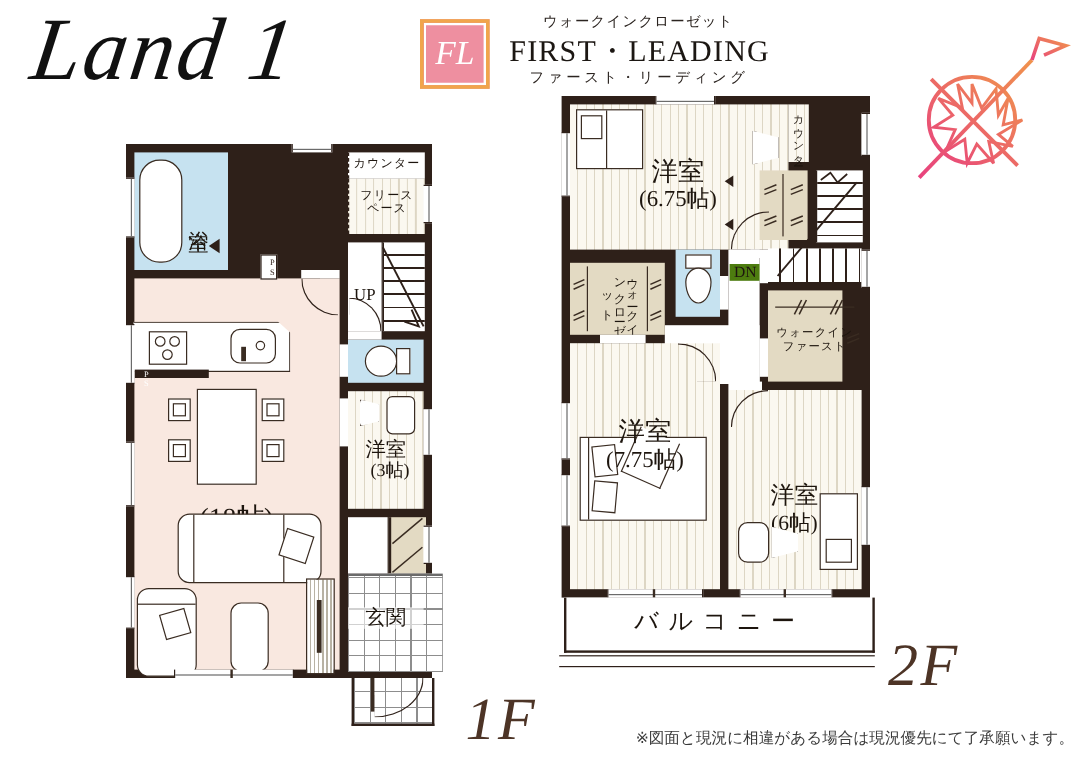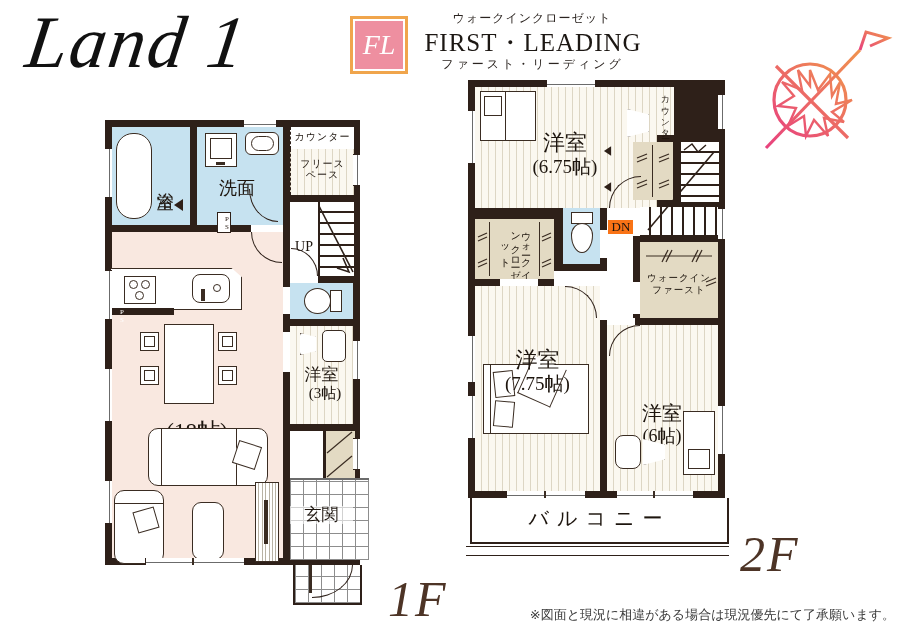--- a/index.html
+++ b/index.html
@@ -75,31 +75,20 @@
 </svg>
 
 <div class="abs plan" style="left:105px;top:120px;width:255px;height:445px;">
 
   <div class="room blue" style="left:7px;top:7px;width:78px;height:98px;">
     <div class="furn" style="left:4px;top:6px;width:34px;height:84px;border-radius:17px;"></div>
     <div class="lbl vtext" style="left:44px;top:18px;font-size:17px;height:70px;">浴室</div>
     <div class="tri-l" style="left:62px;top:72px;"></div>
   </div>
 
-  <div class="room blue" style="left:92px;top:7px;width:86px;height:98px;">
-    <div class="furn" style="left:8px;top:6px;width:30px;height:32px;">
-      <div style="position:absolute;left:4px;top:4px;right:4px;bottom:7px;border:1.4px solid #3a2c22;"></div>
-      <div style="position:absolute;left:10px;bottom:1px;width:9px;height:3px;background:#3a2c22;"></div>
-    </div>
-    <div class="furn" style="left:48px;top:5px;width:32px;height:21px;border-radius:6px;">
-      <div style="position:absolute;left:5px;top:3px;right:4px;bottom:3px;border:1.3px solid #3a2c22;border-radius:8px;"></div>
-    </div>
-    <div class="lbl" style="left:4px;top:52px;width:72px;font-size:18px;">洗面</div>
-    <div class="arc" style="left:52px;top:62px;width:28px;height:32px;border-right:none;border-top:none;border-bottom-left-radius:100%;border-width:1.4px;"></div>
-  </div>
 
   <div class="room white" style="left:185px;top:7px;width:63px;height:22px;border-left:1px dashed #2e2019;">
     <div class="lbl" style="left:0;top:5px;width:63px;font-size:10px;letter-spacing:1px;">カウンター</div>
   </div>
   <div class="room stripes" style="left:185px;top:29px;width:63px;height:46px;border-left:1px dashed #2e2019;">
     <div class="lbl" style="left:5px;top:10px;width:53px;font-size:10px;letter-spacing:1px;">フリースペース</div>
   </div>
 
   <div class="room white" style="left:185px;top:82px;width:28px;height:74px;">
     <div class="lbl" style="left:0px;top:38px;width:28px;font-size:14px;">UP</div>
@@ -246,21 +235,21 @@
   <div class="room treads-v" style="left:172px;top:127px;width:78px;height:28px;"></div>
   <svg style="left:172px;top:62px;" width="78" height="93" viewBox="0 0 78 93">
     <g stroke="#2e2019" stroke-width="1.6" fill="none">
       <path d="M44 8 L52 2 L58 10 L66 3" stroke-width="1.4"></path>
       <line x1="8" y1="88" x2="74" y2="10"></line>
     </g>
   </svg>
 
   <div class="room white" style="left:139px;top:128px;width:26px;height:112px;"></div>
   <div class="room white" style="left:86px;top:191px;width:79px;height:49px;"></div>
-  <div class="lbl" style="left:140px;top:140px;width:26px;font-size:13px;background:#f97316;">DN</div>
+  <div class="lbl" style="left:140px;top:140px;width:26px;font-size:13px;background:#4d7c0f;">DN</div>
 
   <div class="room blue" style="left:95px;top:128px;width:37px;height:56px;">
     <div class="furn" style="left:8px;top:4px;width:20px;height:10px;"></div>
     <div class="furn" style="left:8px;top:15px;width:20px;height:28px;border-radius:50% 50% 50% 50%/40% 40% 60% 60%;"></div>
   </div>
 
   <div class="room tan" style="left:7px;top:139px;width:79px;height:60px;">
     <div class="thinline" style="left:14px;top:3px;width:1.2px;height:54px;"></div>
     <div class="thinline" style="left:64px;top:3px;width:1.2px;height:54px;"></div>
     <div class="lbl vtext" style="left:24px;top:4px;font-size:10px;height:54px;">ウォークインクローゼット</div>
@@ -271,21 +260,21 @@
         <line x1="3" y1="44" x2="12" y2="40"></line>
           <line x1="3" y1="48" x2="12" y2="44"></line>
         <line x1="67" y1="18" x2="76" y2="14"></line>
           <line x1="67" y1="22" x2="76" y2="18"></line>
         <line x1="67" y1="44" x2="76" y2="40"></line>
           <line x1="67" y1="48" x2="76" y2="44"></line>
       </g>
     </svg>
   </div>
 
-  <div class="room tan" style="left:172px;top:162px;width:78px;height:76px;">
+  <div class="room tan" style="left:172px;top:162px;width:62px;height:76px;">
     <div class="lbl" style="left:0;top:32px;width:78px;font-size:9.5px;letter-spacing:1px;">ウォークイン</div>
     <div class="lbl" style="left:0;top:44px;width:78px;font-size:9.5px;letter-spacing:1px;">ファースト</div>
     <svg style="left:0;top:0;" width="78" height="76" viewBox="0 0 78 76">
       <g stroke="#3a2c22" stroke-width="1.3" fill="none">
         <path d="M6 14 H72" stroke-width="1.1"></path>
         <line x1="22" y1="20" x2="28" y2="8"></line>
           <line x1="26" y1="20" x2="32" y2="8"></line>
         <line x1="52" y1="20" x2="58" y2="8"></line>
           <line x1="56" y1="20" x2="62" y2="8"></line>
         <line x1="66" y1="40" x2="76" y2="36"></line>

